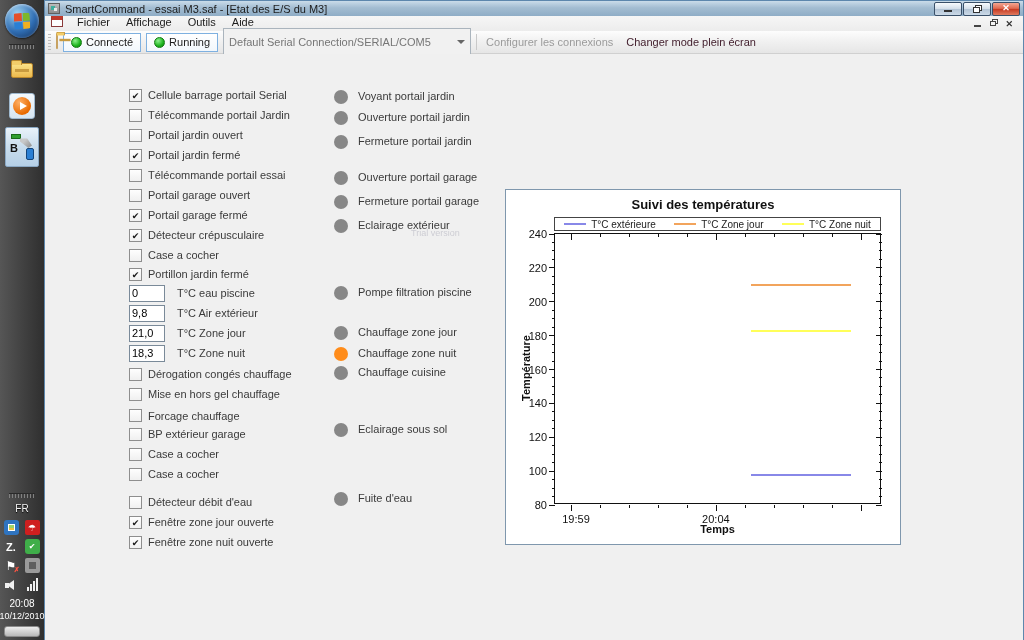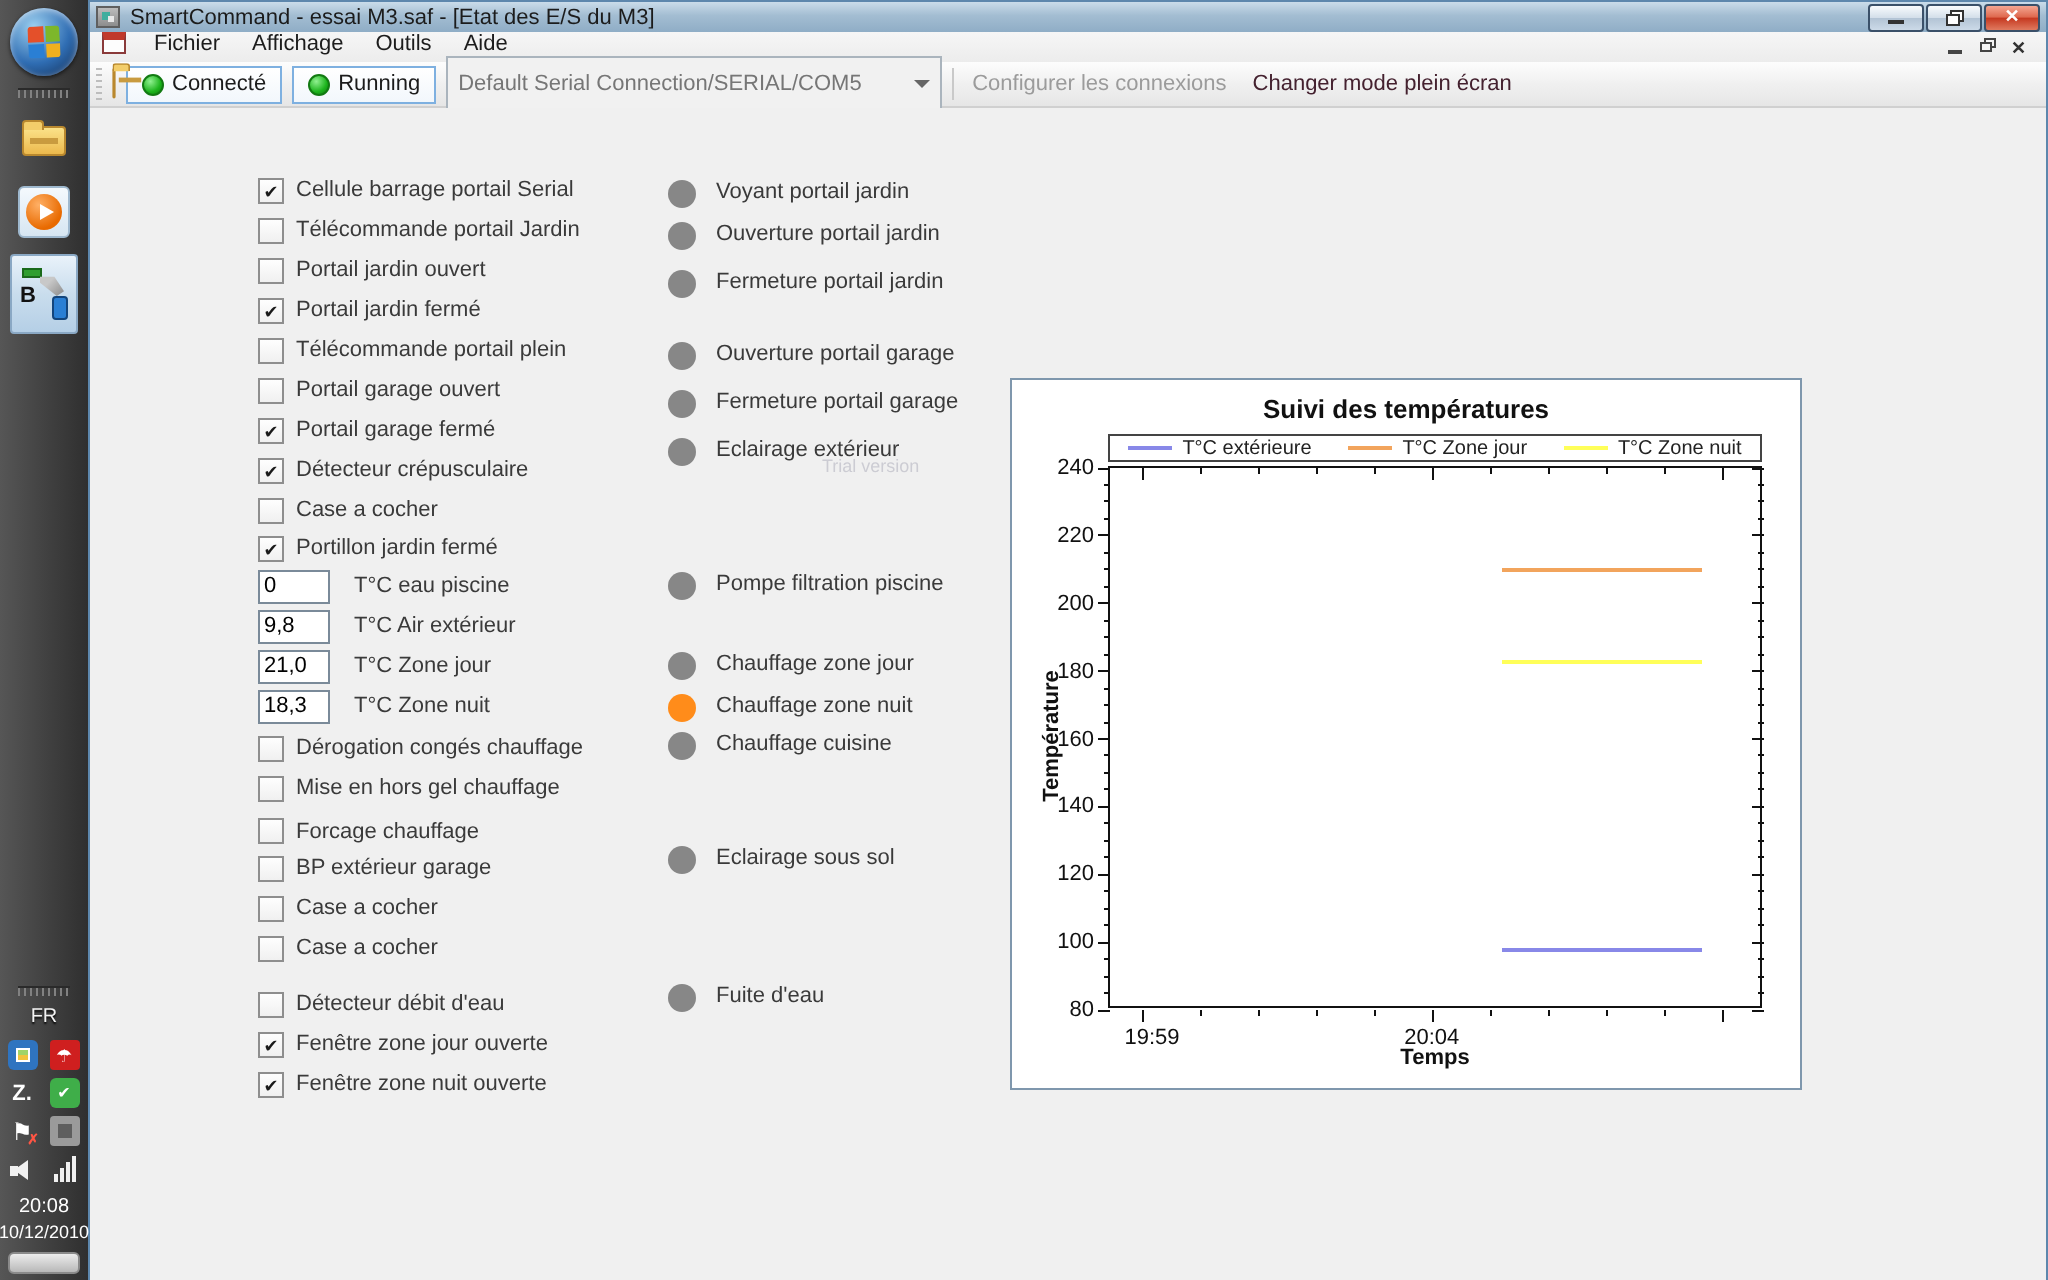--- a/index.html
+++ b/index.html
@@ -290,21 +290,21 @@
           <label class="cb-row" style="top: 73px;">
             <span class="cb"></span>
             <span>Portail jardin ouvert</span>
           </label>
           <label class="cb-row" style="top: 93px;">
             <span class="cb">✔</span>
             <span>Portail jardin fermé</span>
           </label>
           <label class="cb-row" style="top: 113px;">
             <span class="cb"></span>
-            <span>Télécommande portail plein</span>
+            <span>Télécommande portail essai</span>
           </label>
           <label class="cb-row" style="top: 133px;">
             <span class="cb"></span>
             <span>Portail garage ouvert</span>
           </label>
           <label class="cb-row" style="top: 153px;">
             <span class="cb">✔</span>
             <span>Portail garage fermé</span>
           </label>
           <label class="cb-row" style="top: 173px;">

